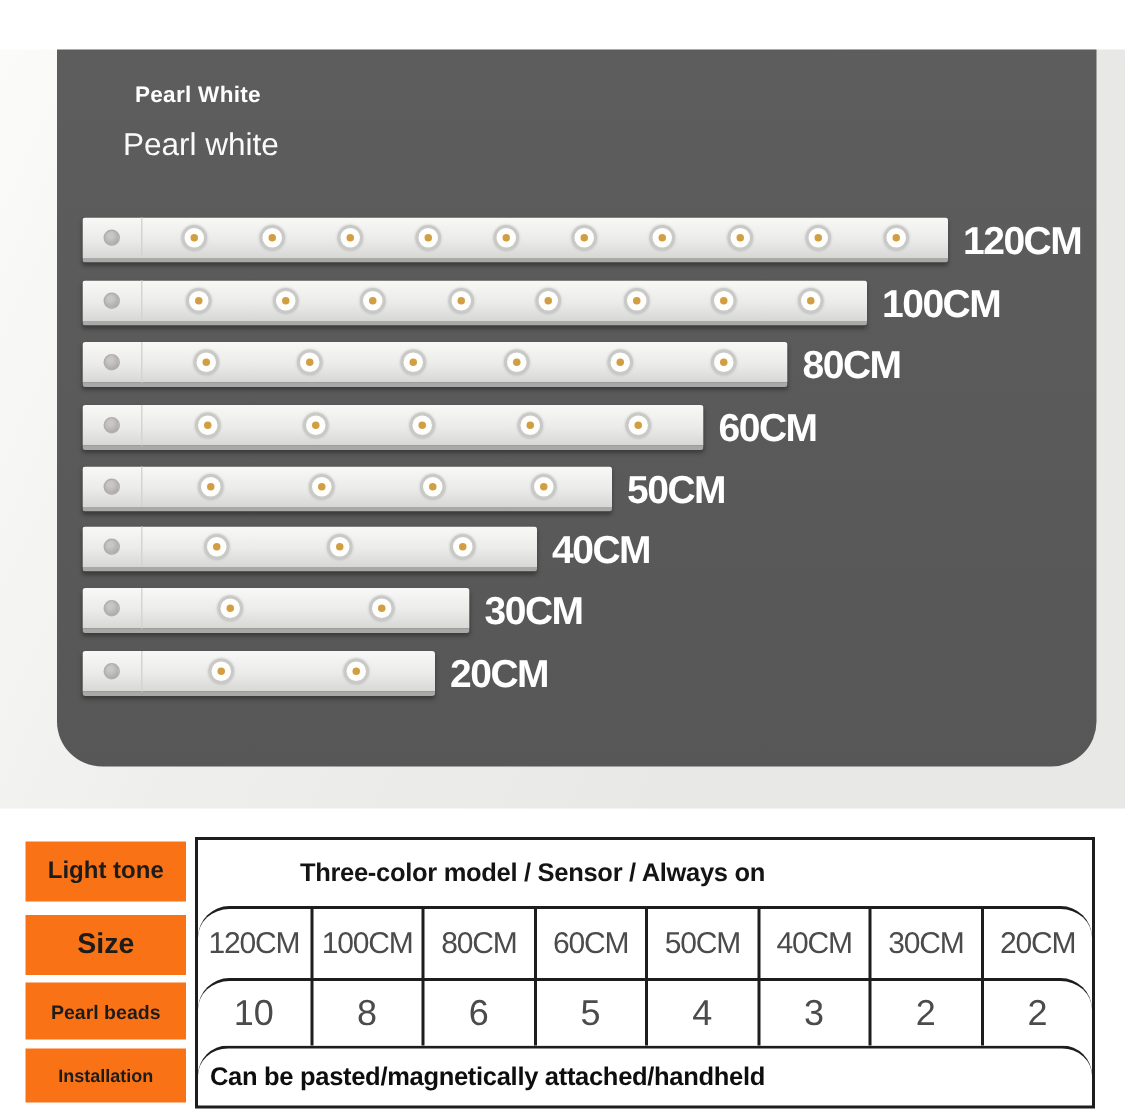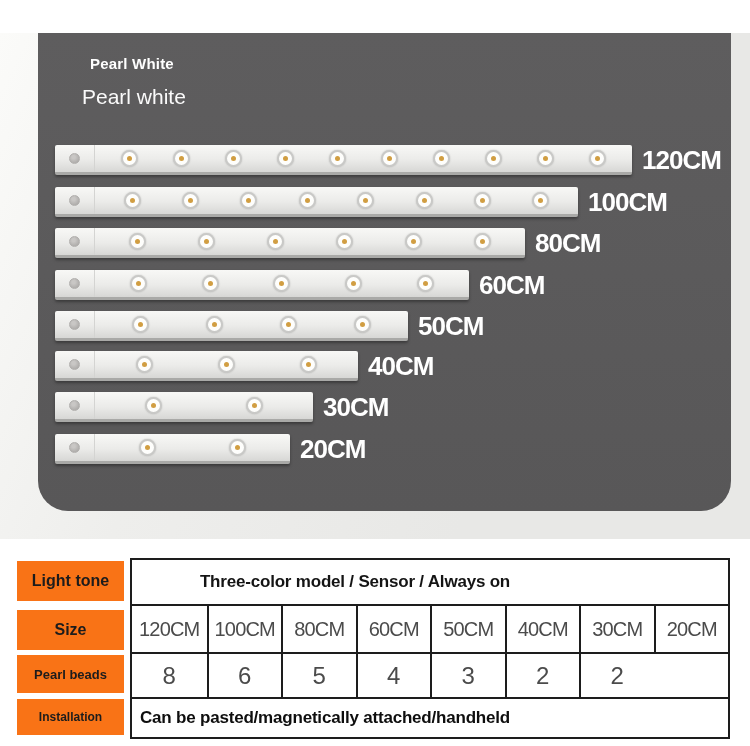--- a/index.html
+++ b/index.html
@@ -66,29 +66,29 @@
   }
 
   
   .spec-label {
     position:absolute; left:17px; width:107px;
     background:#f97316; color:#1c1c1c; font-weight:bold;
     display:flex; align-items:center; justify-content:center;
     text-align:center;
   }
   #lbl-light   { top:528px; height:40px; font-size:16px; }
-  #lbl-size    { top:577px; height:40px; font-size:16px; }
+  #lbl-size    { top:577px; height:40px; font-size:19px; }
   #lbl-beads   { top:622px; height:38px; font-size:13px; }
   #lbl-install { top:666px; height:36px; font-size:12px; }
 
   .spec-table {
     position:absolute; left:130px; top:525px; width:600px;
     border:2px solid #1d1d1d; background:#ffffff;
   }
-  .trow { border-top:2px solid #1d1d1d; }
+  .trow { border-top:2px solid #1d1d1d;border-radius:21px; }
   .trow:first-child { border-top:none; }
   .trow-header {
     height:44px; display:flex; align-items:center; justify-content:center;
     padding-right:150px;
     font-weight:bold; font-size:17px; color:#141414; letter-spacing:-.2px;
   }
   .trow-size  { height:48px; display:grid; grid-template-columns:repeat(8,1fr); }
   .trow-beads { height:45px; display:grid; grid-template-columns:repeat(8,1fr); }
   .tcell {
     display:flex; align-items:center; justify-content:center;
@@ -312,20 +312,21 @@
           <div class="tcell">120CM</div>
           <div class="tcell">100CM</div>
           <div class="tcell">80CM</div>
           <div class="tcell">60CM</div>
           <div class="tcell">50CM</div>
           <div class="tcell">40CM</div>
           <div class="tcell">30CM</div>
           <div class="tcell">20CM</div>
         </div>
       <div class="trow trow-beads">
+          <div class="tcell">10</div>
           <div class="tcell">8</div>
           <div class="tcell">6</div>
           <div class="tcell">5</div>
           <div class="tcell">4</div>
           <div class="tcell">3</div>
           <div class="tcell">2</div>
           <div class="tcell">2</div>
         </div>
       <div class="trow trow-install">Can be pasted/magnetically attached/handheld</div>
     </div>

